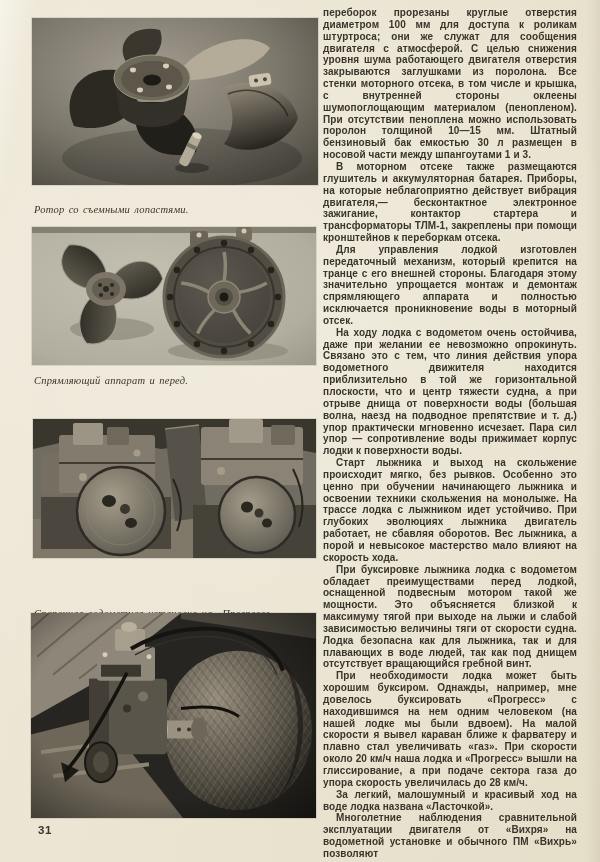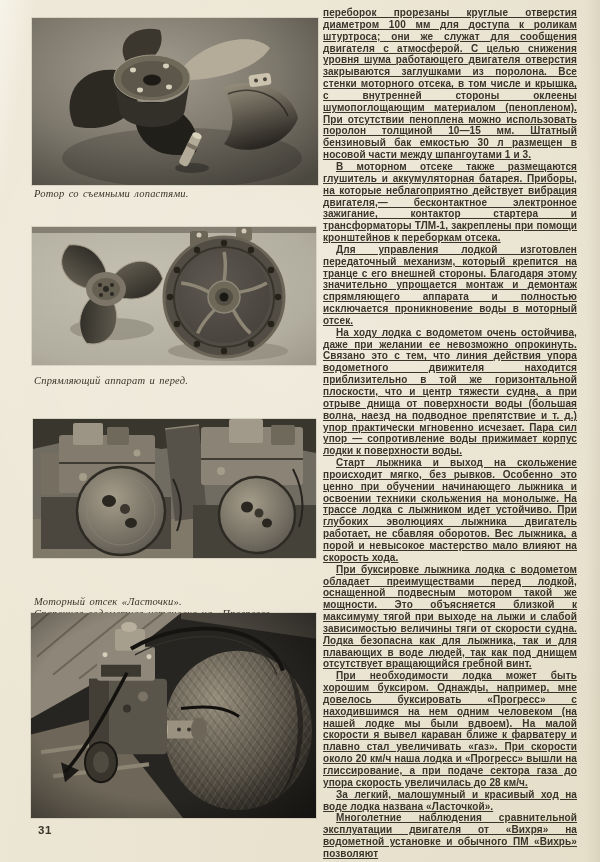--- a/index.html
+++ b/index.html
@@ -19,28 +19,28 @@
   figure svg{display:block;width:100%;height:100%;}
   .ph1{left:32px;top:18px;width:286px;height:167px;}
   .ph2{left:32px;top:227px;width:284px;height:138px;}
   .ph3{left:33px;top:419px;width:283px;height:139px;}
   .ph4{left:31px;top:613px;width:285px;height:205px;}
   .caption{
     position:absolute;left:34px;width:286px;
     font:italic 10.5px/13px "Liberation Serif",serif;
     color:#3b352a;letter-spacing:.2px;word-spacing:1.5px;white-space:nowrap;
   }
-  .cap1{top:187px;} .cap2{top:374px;} .cap3{top:565px;margin-top:42px;} .cap4{top:595px;}
+  .cap1{top:203px;} .cap2{top:374px;} .cap3{top:565px;margin-top:42px;} .cap4{top:595px;}
   .text-col{
     position:absolute;left:323px;top:7px;width:254px;
     font-family:"Liberation Sans",sans-serif;font-weight:bold;
     font-size:10px;line-height:11.85px;color:#3a352b;
     text-align:justify;letter-spacing:.1px;
   }
-  .text-col p{margin:0;text-indent:13px;text-decoration:underline;}
+  .text-col p{margin:0;text-indent:13px;}
   .text-col p.cont{text-indent:0;}
   .pagenum{
     position:absolute;left:38px;top:824px;
     font:bold 11.5px "Liberation Sans",sans-serif;color:#3a352b;letter-spacing:.5px;
   }
 </style>
 </head>
 <body>
 
 <div class="page">
@@ -222,21 +222,20 @@
       <ellipse cx="214" cy="88" rx="6" ry="5.5" fill="#2a2721"></ellipse>
       <ellipse cx="234" cy="104" rx="5" ry="4.5" fill="#2a2721"></ellipse>
       <circle cx="226" cy="94" r="4.5" fill="#3a362e"></circle>
 
       <path d="M140,60 C150,80 150,96 144,112" stroke="#26241e" stroke-width="2" fill="none"></path>
       <path d="M260,50 C270,70 272,90 266,108" stroke="#26241e" stroke-width="2" fill="none"></path>
       <rect width="283" height="139" fill="url(#c_gr)"></rect>
     </svg>
   </figure>
   <div class="caption cap3">Спаренная водометная установка на «Прогрессе».</div>
-  <div class="caption cap4">Моторный отсек «Ласточки».</div>
 
   <figure class="ph4">
     <svg viewBox="0 0 285 206" preserveAspectRatio="none">
       <defs>
         <radialGradient id="d_dr" cx="35%" cy="30%" r="85%">
           <stop offset="0%" stop-color="#958c7b"></stop>
             <stop offset="70%" stop-color="#4a453b"></stop>
             <stop offset="100%" stop-color="#2e2b25"></stop>
         </radialGradient>
         <pattern id="d_h1" width="6" height="6" patternUnits="userSpaceOnUse" patternTransform="rotate(32)">

